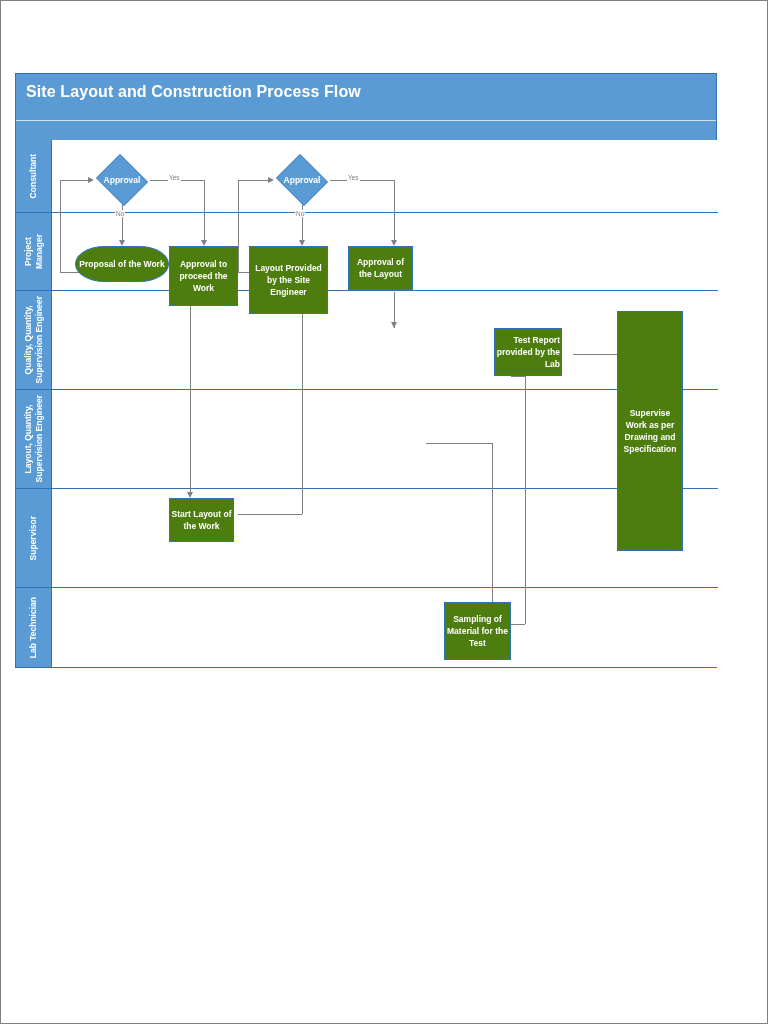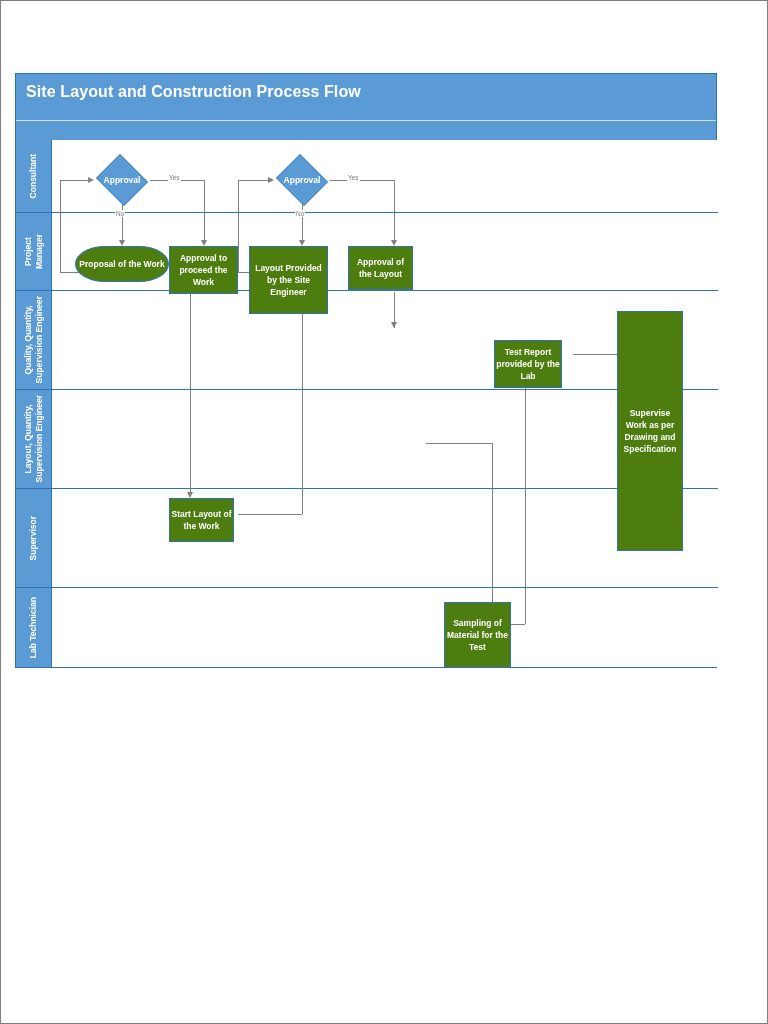--- a/index.html
+++ b/index.html
@@ -230,29 +230,29 @@
       <span class="dia-txt">Approval</span>
     </div>
 
     <div class="shape diamond" style="left:258px;top:82px;width:56px;height:48px;">
       <span class="dia-bg"></span>
       <span class="dia-txt">Approval</span>
     </div>
 
     <div class="shape oval" style="left:59px;top:172px;width:94px;height:36px;">Proposal of the Work</div>
 
-    <div class="shape" style="left:153px;top:172px;width:69px;height:48px;">Approval to proceed the Work</div>
+    <div class="shape" style="left:153px;top:172px;width:69px;height:60px;">Approval to proceed the Work</div>
 
     <div class="shape" style="left:233px;top:172px;width:79px;height:68px;">Layout Provided by the Site Engineer</div>
 
     <div class="shape" style="left:332px;top:172px;width:65px;height:44px;">Approval of the Layout</div>
 
 
-    <div class="shape" style="left:478px;top:266px;width:68px;height:48px;">Test Report provided by the Lab</div>
+    <div class="shape" style="left:478px;top:254px;width:68px;height:48px;text-align:right;">Test Report provided by the Lab</div>
 
     <div class="shape" style="left:601px;top:237px;width:66px;height:240px;">Supervise Work as per Drawing and Specification</div>
 
     <div class="shape" style="left:153px;top:424px;width:65px;height:44px;">Start Layout of the Work</div>
 
-    <div class="shape" style="left:428px;top:528px;width:67px;height:66px;">Sampling of Material for the Test</div>
+    <div class="shape" style="left:428px;top:528px;width:67px;height:58px;">Sampling of Material for the Test</div>
 
   </div>
 </div>
 
 </body></html>

